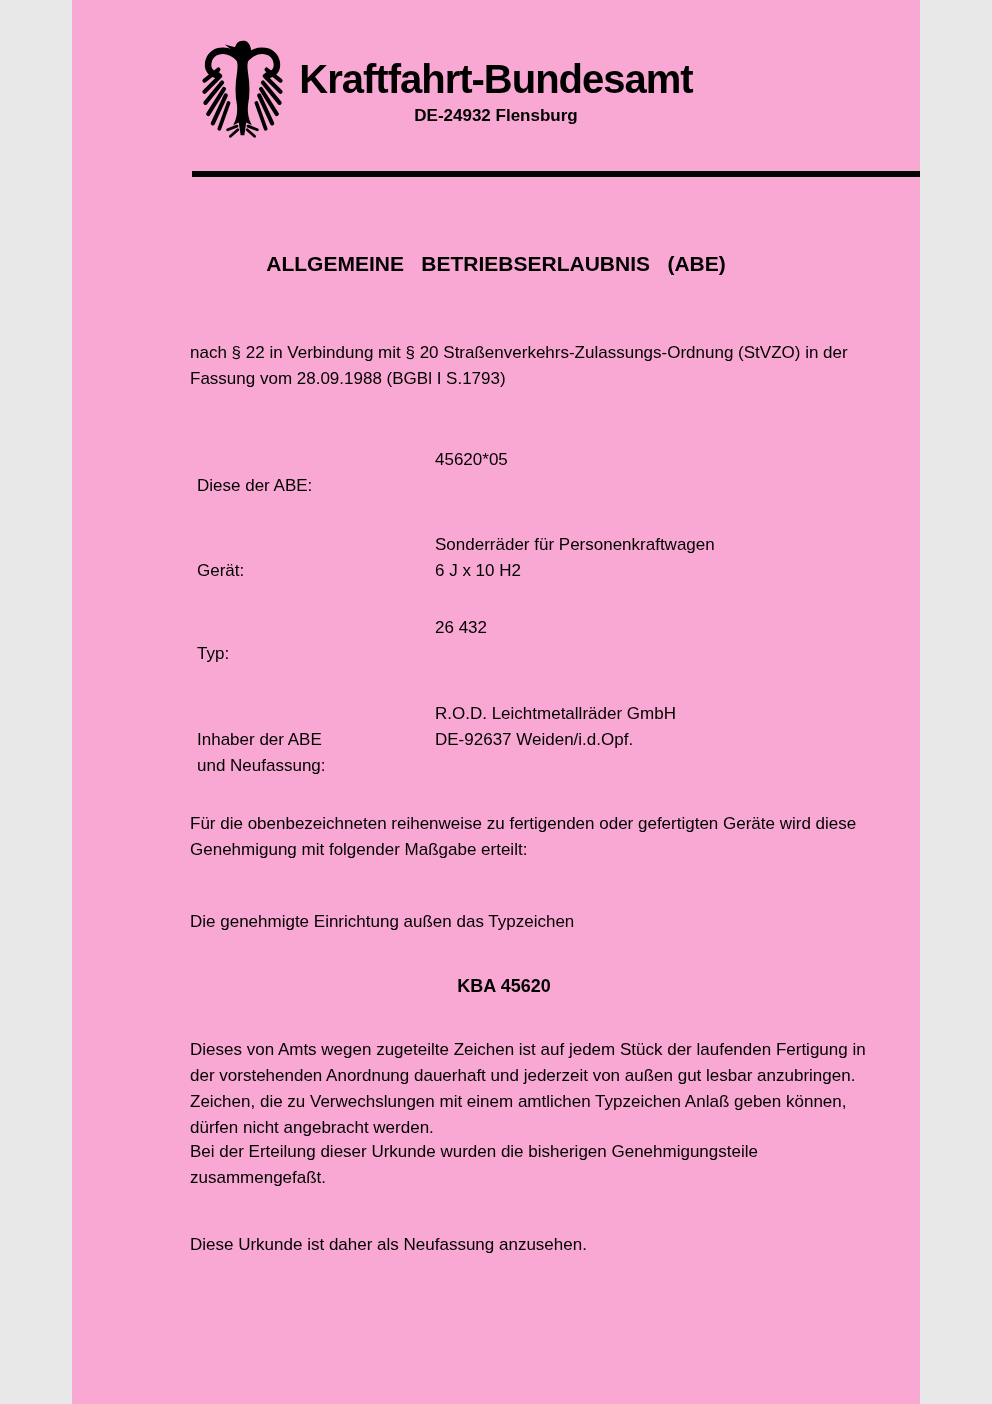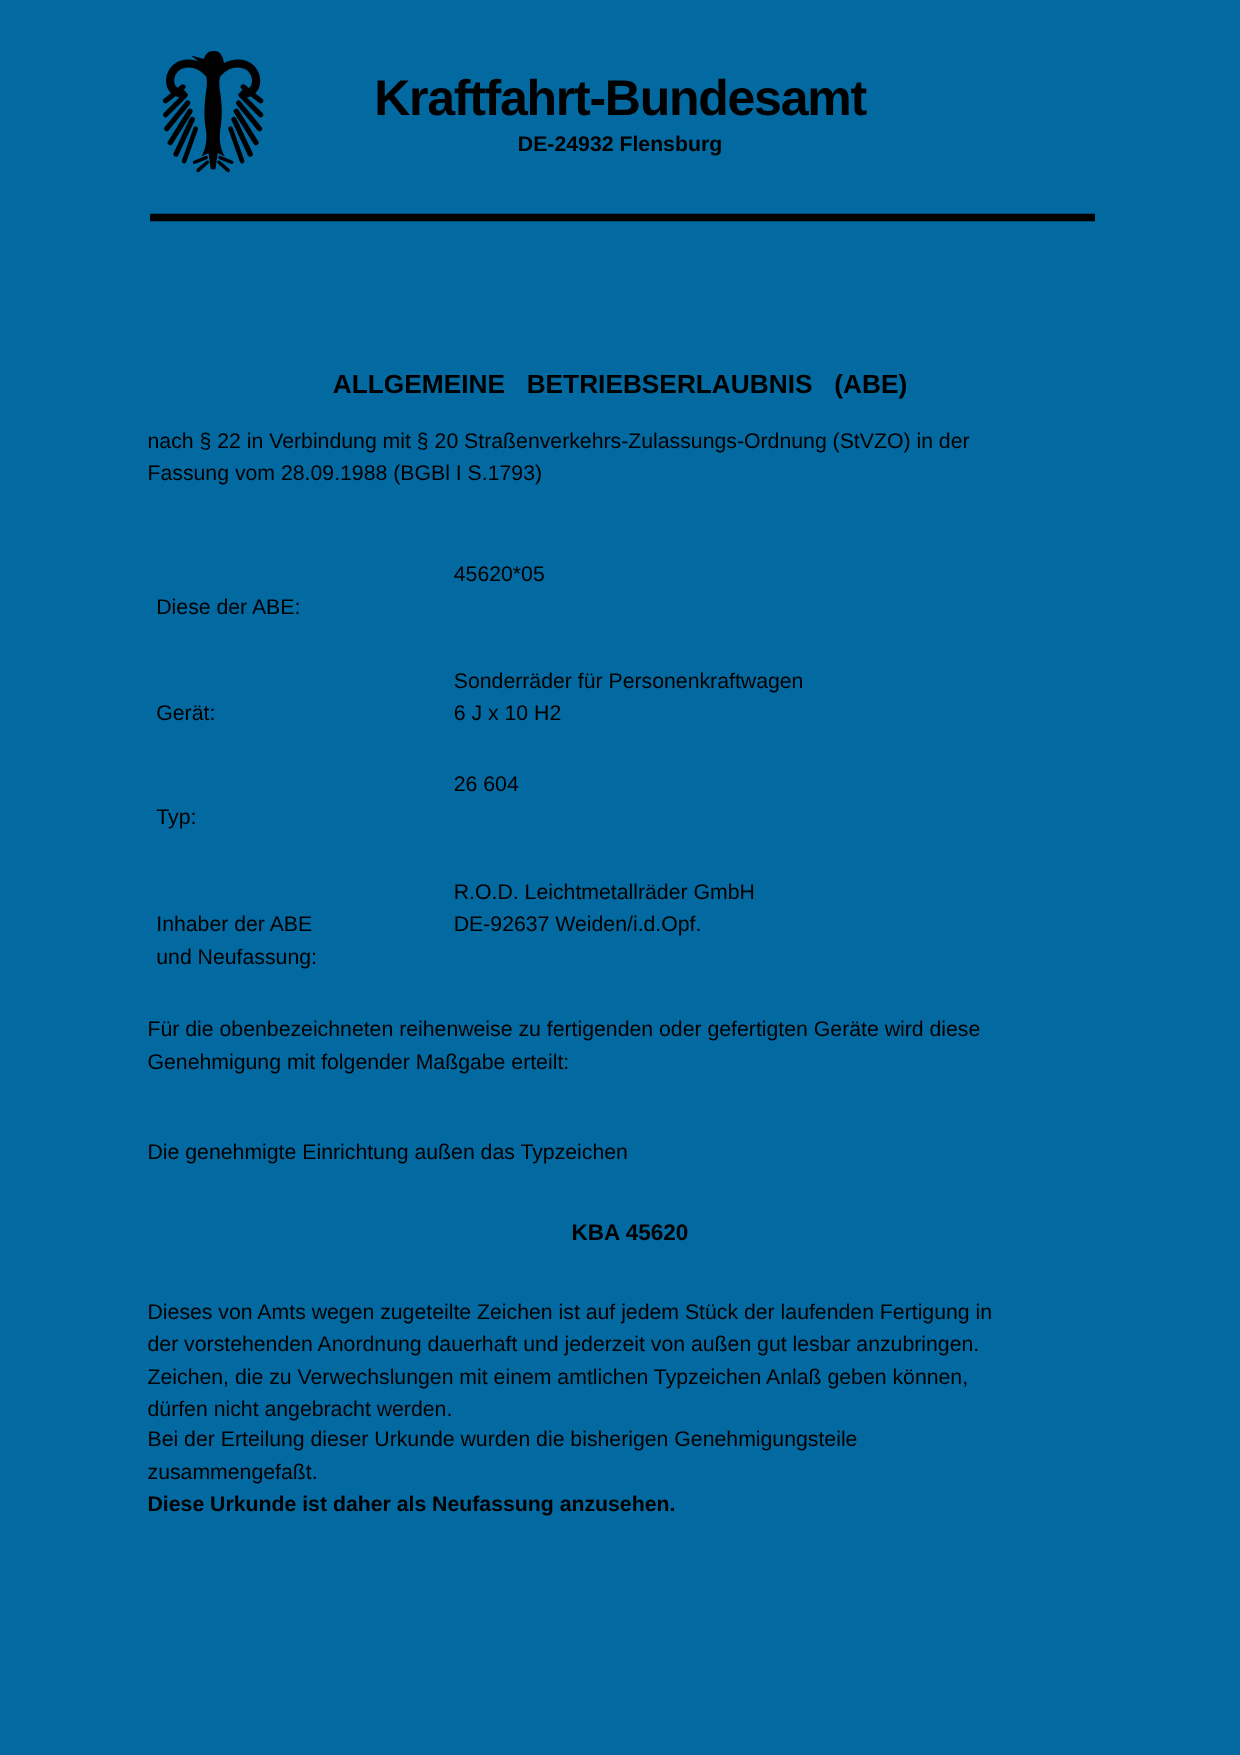--- a/index.html
+++ b/index.html
@@ -1,22 +1,22 @@
 <!DOCTYPE html>
 <html><head>
 <meta charset="utf-8">
 <style>
   * { margin: 0; padding: 0; box-sizing: border-box; }
   html, body { background: #e8e8e8; }
   .page {
     position: relative;
-    width: 992px;
+    width: 848px;
     height: 1404px;
     margin: 0 auto;
-    background: #0369a1;
+    background: #f9a8d4;
     color: #000000;
     font-family: "Liberation Sans", sans-serif;
     overflow: hidden;
   }
   .abs { position: absolute; }
 
   
   .eagle { left: 123px; top: 38px; width: 95px; height: 102px; }
   .agency-title {
     left: 0; right: 0; top: 57px;
@@ -37,21 +37,20 @@
     background: #000000;
   }
 
   
   .doc-title {
     left: 0; right: 0; top: 252px;
     text-align: center;
     font-size: 21px;
     font-weight: bold;
     word-spacing: 0.55em;
-    margin-top: 44px;
   }
 
   
   .body-text {
     font-size: 17px;
     line-height: 26px;
     white-space: pre-line;
   }
   .legal-basis { left: 118px; top: 340px; width: 770px; }
 
@@ -65,21 +64,21 @@
   .grant-clause { left: 118px; top: 811px; width: 770px; }
   .typemark-intro { left: 118px; top: 909px; width: 770px; }
   .typemark {
     left: 16px; right: 0; top: 976px;
     text-align: center;
     font-size: 18px;
     font-weight: bold;
   }
   .marking-clause { left: 118px; top: 1037px; width: 780px; }
   .consolidation { left: 118px; top: 1139px; width: 780px; }
-  .bold-note { font-weight: bold; }
+  .bold-note { font-weight: normal; margin-top: 41px; }
 </style>
 </head>
 <body>
 
 <div class="page">
 
   <svg class="abs eagle" viewBox="0 0 100 110" xmlns="http://www.w3.org/2000/svg" aria-hidden="true">
     <defs>
       <g id="wing" stroke="#000" fill="none" stroke-linecap="round">
         <path d="M46 22 C34 9 15 12 13 27 C12 35 17 39 23 40" stroke-width="7"></path>
@@ -110,21 +109,21 @@
     <span class="label">Diese der ABE:</span>
     <span class="value">45620*05</span>
   </div>
   <div class="abs body-text field-row row-2">
     <span class="label">Gerät:</span>
     <span class="value">Sonderräder für Personenkraftwagen
 6 J x 10 H2</span>
   </div>
   <div class="abs body-text field-row row-3">
     <span class="label">Typ:</span>
-    <span class="value">26 604</span>
+    <span class="value">26 432</span>
   </div>
   <div class="abs body-text field-row row-4">
     <span class="label">Inhaber der ABE
 und Neufassung:</span>
     <span class="value">R.O.D. Leichtmetallräder GmbH
 DE-92637 Weiden/i.d.Opf.</span>
   </div>
 
   <div class="abs body-text grant-clause">Für die obenbezeichneten reihenweise zu fertigenden oder gefertigten Geräte wird diese
 Genehmigung mit folgender Maßgabe erteilt:</div>

